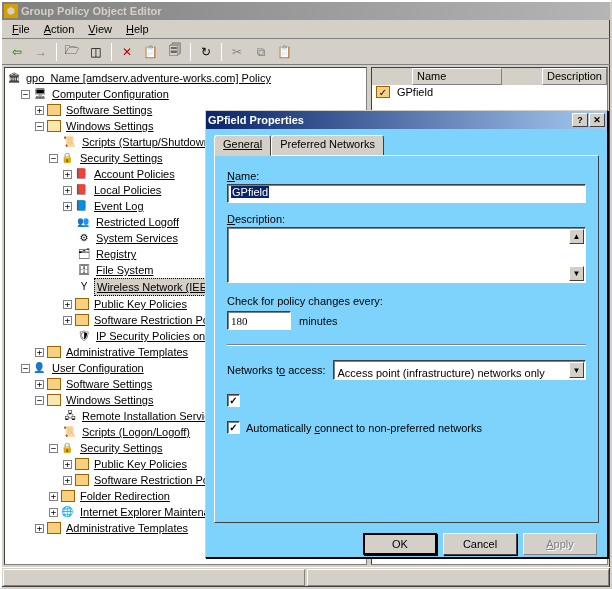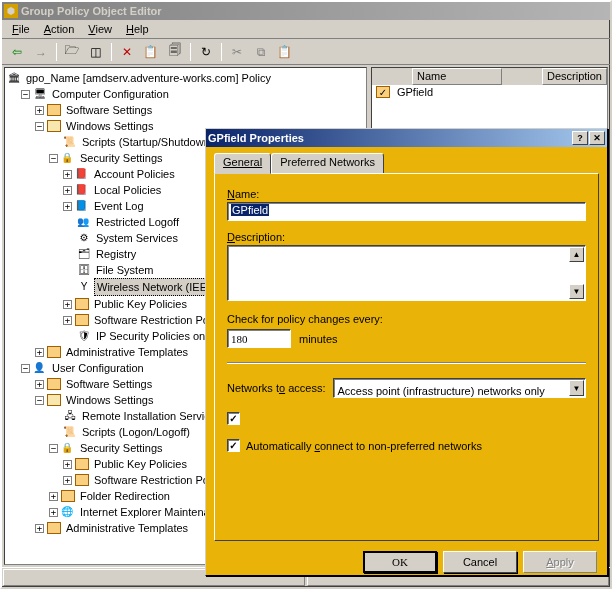--- a/index.html
+++ b/index.html
@@ -23,46 +23,46 @@
 .list-header { display: flex; background: #d4d0c8; height: 17px; }
 .list-header-col { border: 1px solid #fff; border-right-color: #808080; border-bottom-color: #808080; padding: 1px 4px; margin-left: 40px; }
 .list-row { display: flex; align-items: center; padding: 1px 4px; gap: 4px; }
 .tree { line-height: 16px; }
 .tree-node { white-space: nowrap; display: flex; align-items: center; }
 .indent { display: inline-block; width: 14px; height: 16px; position: relative; }
 .expander { width: 9px; height: 9px; border: 1px solid #808080; background: #fff; display: inline-flex; align-items: center; justify-content: center; font-size: 9px; line-height: 7px; margin-right: 3px; font-family: monospace; cursor: default; }
 .tree-icon { width: 14px; height: 12px; display: inline-flex; align-items: center; justify-content: center; margin-right: 3px; font-size: 10px; }
 .folder-closed { background: #f8d080; border: 1px solid #a06000; }
 .folder-open { background: #f8e8b0; border: 1px solid #a06000; }
-.tree-label { padding: 0 2px; }
+.tree-label { padding: 0 2px; text-decoration: underline; }
 .tree-label.selected { background: #d4d0c8; border: 1px dotted #000; }
 .statusbar { height: 20px; border-top: 1px solid #fff; display: flex; }
 .status-cell { border: 1px solid #808080; border-top-color: #fff; border-left-color: #fff; margin: 1px; flex: 1; }
 
-.dialog { position: absolute; left: 205px; top: 128px; width: 403px; height: 448px; border: 1px solid #000; border-top-color: #d4d0c8; border-left-color: #d4d0c8; box-shadow: 1px 1px 0 #000; background: #eab308; }
+.dialog { position: absolute; left: 205px; top: 110px; width: 403px; height: 448px; border: 1px solid #000; border-top-color: #d4d0c8; border-left-color: #d4d0c8; box-shadow: 1px 1px 0 #000; background: #7dd3fc; }
 .dialog-body { padding: 6px 8px; }
 .tabs { display: flex; height: 20px; position: relative; z-index: 2; }
 .tab { padding: 2px 8px; border: 1px solid #fff; border-right-color: #404040; border-bottom: none; background: #d4d0c8; margin-right: 0; border-radius: 3px 3px 0 0; position: relative; }
 .tab.active { border-bottom: 1px solid #d4d0c8; margin-bottom: -1px; z-index: 3; text-decoration: underline; }
 .tab-content { border: 1px solid #fff; border-right-color: #404040; border-bottom-color: #404040; padding: 14px 12px; height: 368px; position: relative; z-index: 1; }
 .field-label { margin-bottom: 2px; display: block; }
 .text-input { width: 100%; height: 19px; background: #fff; border: 1px solid #404040; border-right-color: #fff; border-bottom-color: #fff; box-shadow: inset 1px 1px 0 #808080; padding: 1px 3px; font-family: Tahoma; font-size: 11px; }
 .textarea-wrap { position: relative; width: 100%; height: 56px; }
 .textarea { width: 100%; height: 100%; background: #fff; border: 1px solid #404040; border-right-color: #fff; border-bottom-color: #fff; box-shadow: inset 1px 1px 0 #808080; padding: 2px 18px 2px 3px; resize: none; font-family: Tahoma; font-size: 11px; }
 .scroll-btn { position: absolute; right: 2px; width: 15px; height: 15px; background: #d4d0c8; border: 1px solid #fff; border-right-color: #404040; border-bottom-color: #404040; display: flex; align-items: center; justify-content: center; font-size: 8px; }
 .small-input { width: 64px; height: 19px; background: #fff; border: 1px solid #404040; border-right-color: #fff; border-bottom-color: #fff; box-shadow: inset 1px 1px 0 #808080; padding: 1px 3px; font-family: Tahoma; font-size: 11px; }
 .separator-line { height: 2px; border-top: 1px solid #808080; border-bottom: 1px solid #fff; margin: 14px 0; }
 .row { display: flex; align-items: center; gap: 8px; }
 .dropdown { flex: 1; height: 20px; background: #fff; border: 1px solid #404040; border-right-color: #fff; border-bottom-color: #fff; box-shadow: inset 1px 1px 0 #808080; display: flex; align-items: flex-end; padding-left: 3px; position: relative; }
 .dropdown-btn { position: absolute; right: 1px; top: 1px; width: 15px; height: 16px; background: #d4d0c8; border: 1px solid #fff; border-right-color: #404040; border-bottom-color: #404040; display: flex; align-items: center; justify-content: center; font-size: 8px; }
 .checkbox-row { display: flex; align-items: center; gap: 6px; margin-top: 14px; }
 .checkbox { width: 13px; height: 13px; background: #fff; border: 1px solid #404040; border-right-color: #fff; border-bottom-color: #fff; box-shadow: inset 1px 1px 0 #808080; display: flex; align-items: center; justify-content: center; font-size: 10px; font-weight: bold; }
 .btn-row { display: flex; gap: 6px; justify-content: flex-end; padding: 4px 10px 6px; }
 .btn { width: 74px; height: 22px; background: #d4d0c8; border: 1px solid #fff; border-right-color: #404040; border-bottom-color: #404040; box-shadow: 1px 1px 0 #000; display: flex; align-items: center; justify-content: center; }
-.btn.default { border: 2px solid #000; font-family: Liberation Serif, serif; }
+.btn.default { border: 2px solid #000; }
 .btn.disabled { color: #808080; text-shadow: 1px 1px 0 #fff; box-shadow: none; border-right-color: #808080; border-bottom-color: #808080; }
 </style>
 </head>
 <body>
 
 <div class="main-window">
   <div class="titlebar">
     <span class="titlebar-icon">⬢</span>
     <span class="titlebar-text">Group Policy Object Editor</span>
   </div>

